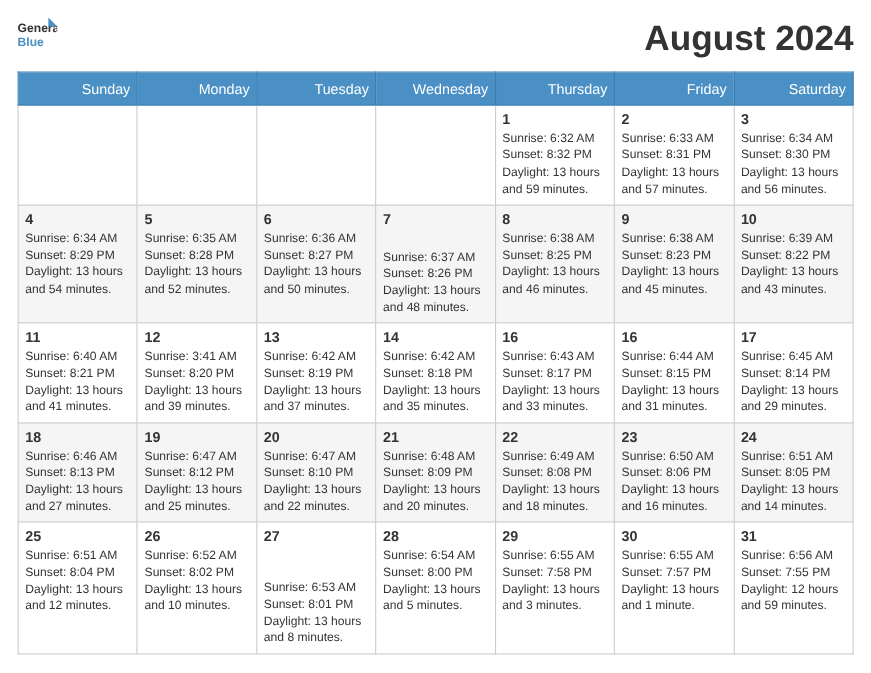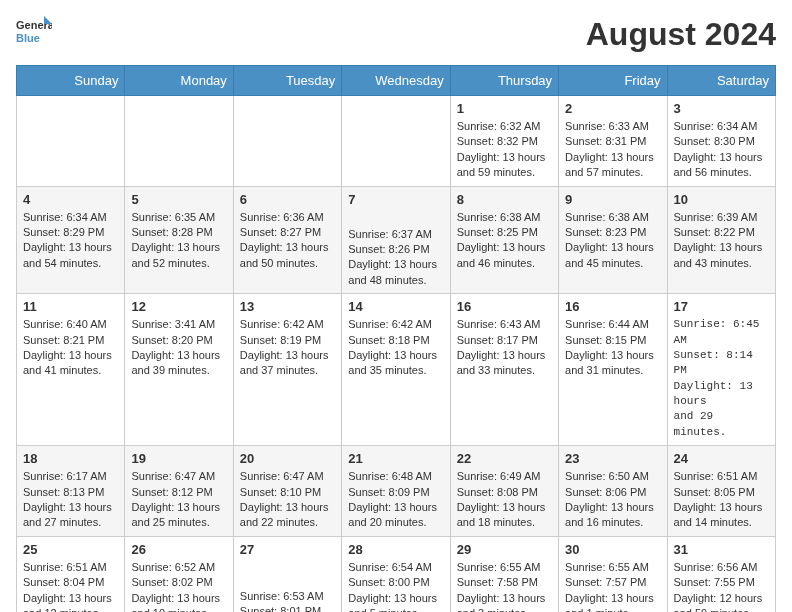--- a/index.html
+++ b/index.html
@@ -219,30 +219,30 @@
         </td>
         <td>
           <div class="day-number">16</div>
           <div class="day-info" style="white-space: pre-line;">Sunrise: 6:44 AM
 Sunset: 8:15 PM
 Daylight: 13 hours
 and 31 minutes.</div>
         </td>
         <td>
           <div class="day-number">17</div>
-          <div class="day-info" style="white-space: pre-line; font-family: Liberation Mono, monospace;">Sunrise: 6:45 AM
+          <div class="day-info" style="white-space: pre-line;">Sunrise: 6:45 AM
 Sunset: 8:14 PM
 Daylight: 13 hours
 and 29 minutes.</div>
         </td>
       </tr>
       <tr>
         <td>
           <div class="day-number">18</div>
-          <div class="day-info" style="white-space: pre-line;">Sunrise: 6:17 AM
+          <div class="day-info" style="white-space: pre-line;">Sunrise: 6:46 AM
 Sunset: 8:13 PM
 Daylight: 13 hours
 and 27 minutes.</div>
         </td>
         <td>
           <div class="day-number">19</div>
           <div class="day-info" style="white-space: pre-line;">Sunrise: 6:47 AM
 Sunset: 8:12 PM
 Daylight: 13 hours
 and 25 minutes.</div>

